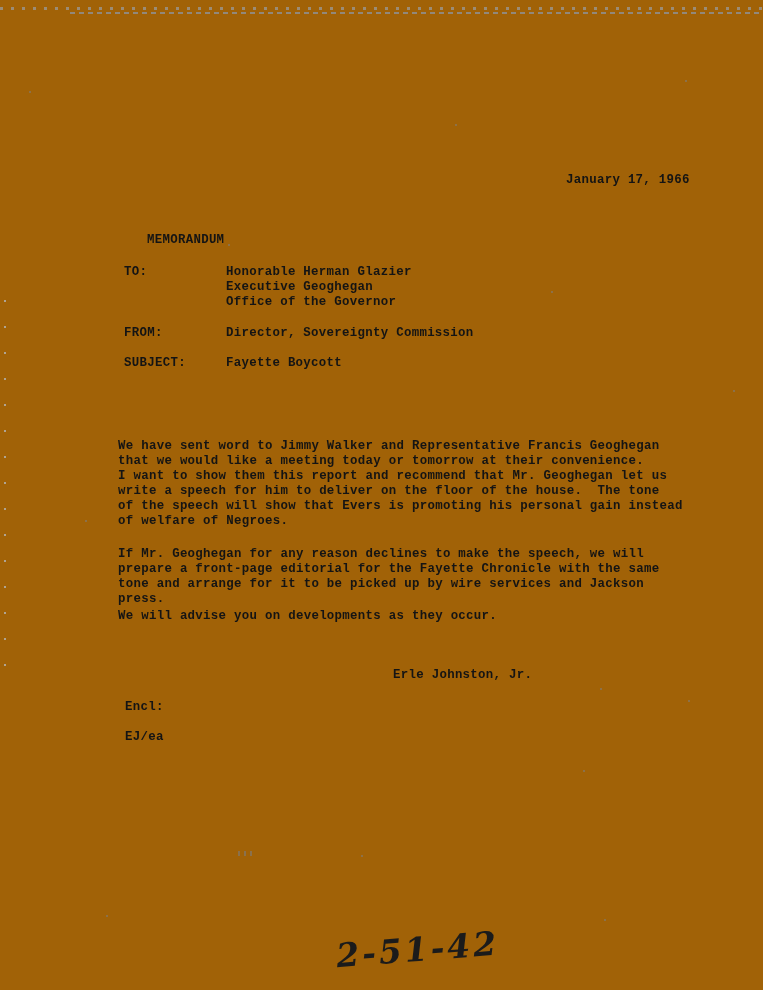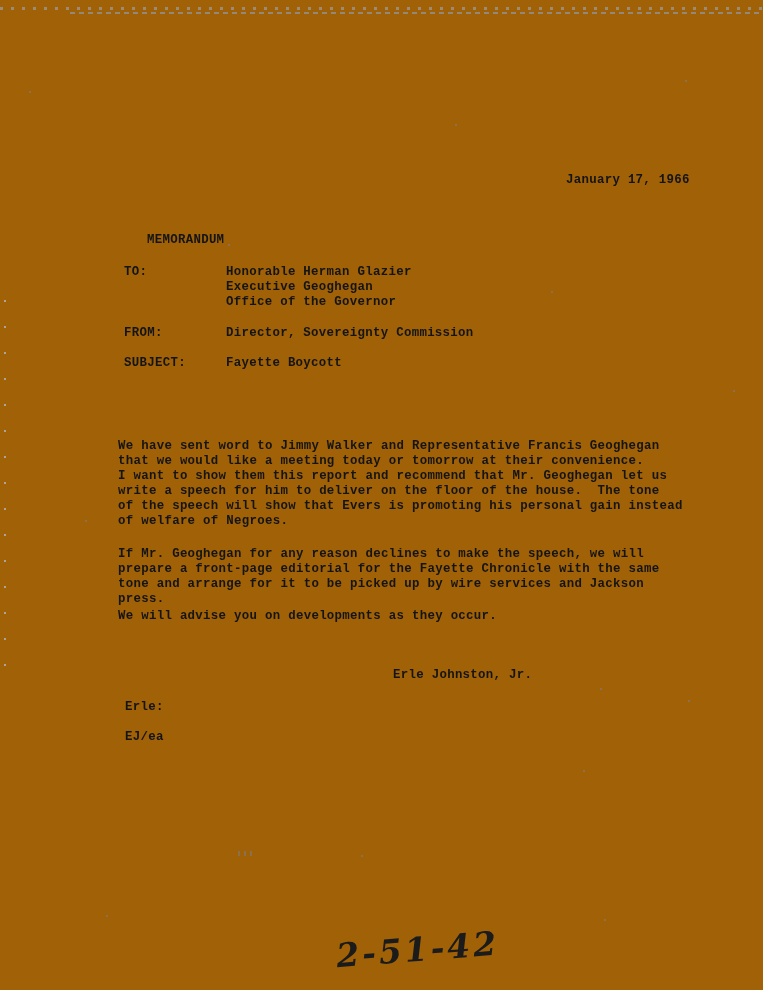--- a/index.html
+++ b/index.html
@@ -158,18 +158,18 @@
 write a speech for him to deliver on the floor of the house.  The tone
 of the speech will show that Evers is promoting his personal gain instead
 of welfare of Negroes.</div>
   <div class="t body" id="para-3">If Mr. Geoghegan for any reason declines to make the speech, we will
 prepare a front-page editorial for the Fayette Chronicle with the same
 tone and arrange for it to be picked up by wire services and Jackson
 press.</div>
   <div class="t body" id="para-4">We will advise you on developments as they occur.</div>
 
   <div class="t" id="signature">Erle Johnston, Jr.</div>
-  <div class="t" id="encl">Erle:</div>
+  <div class="t" id="encl">Encl:</div>
   <div class="t" id="initials">EJ/ea</div>
 
   <div id="handwritten-number">2-51-42</div>
 
 </div>
 
 </body></html>

